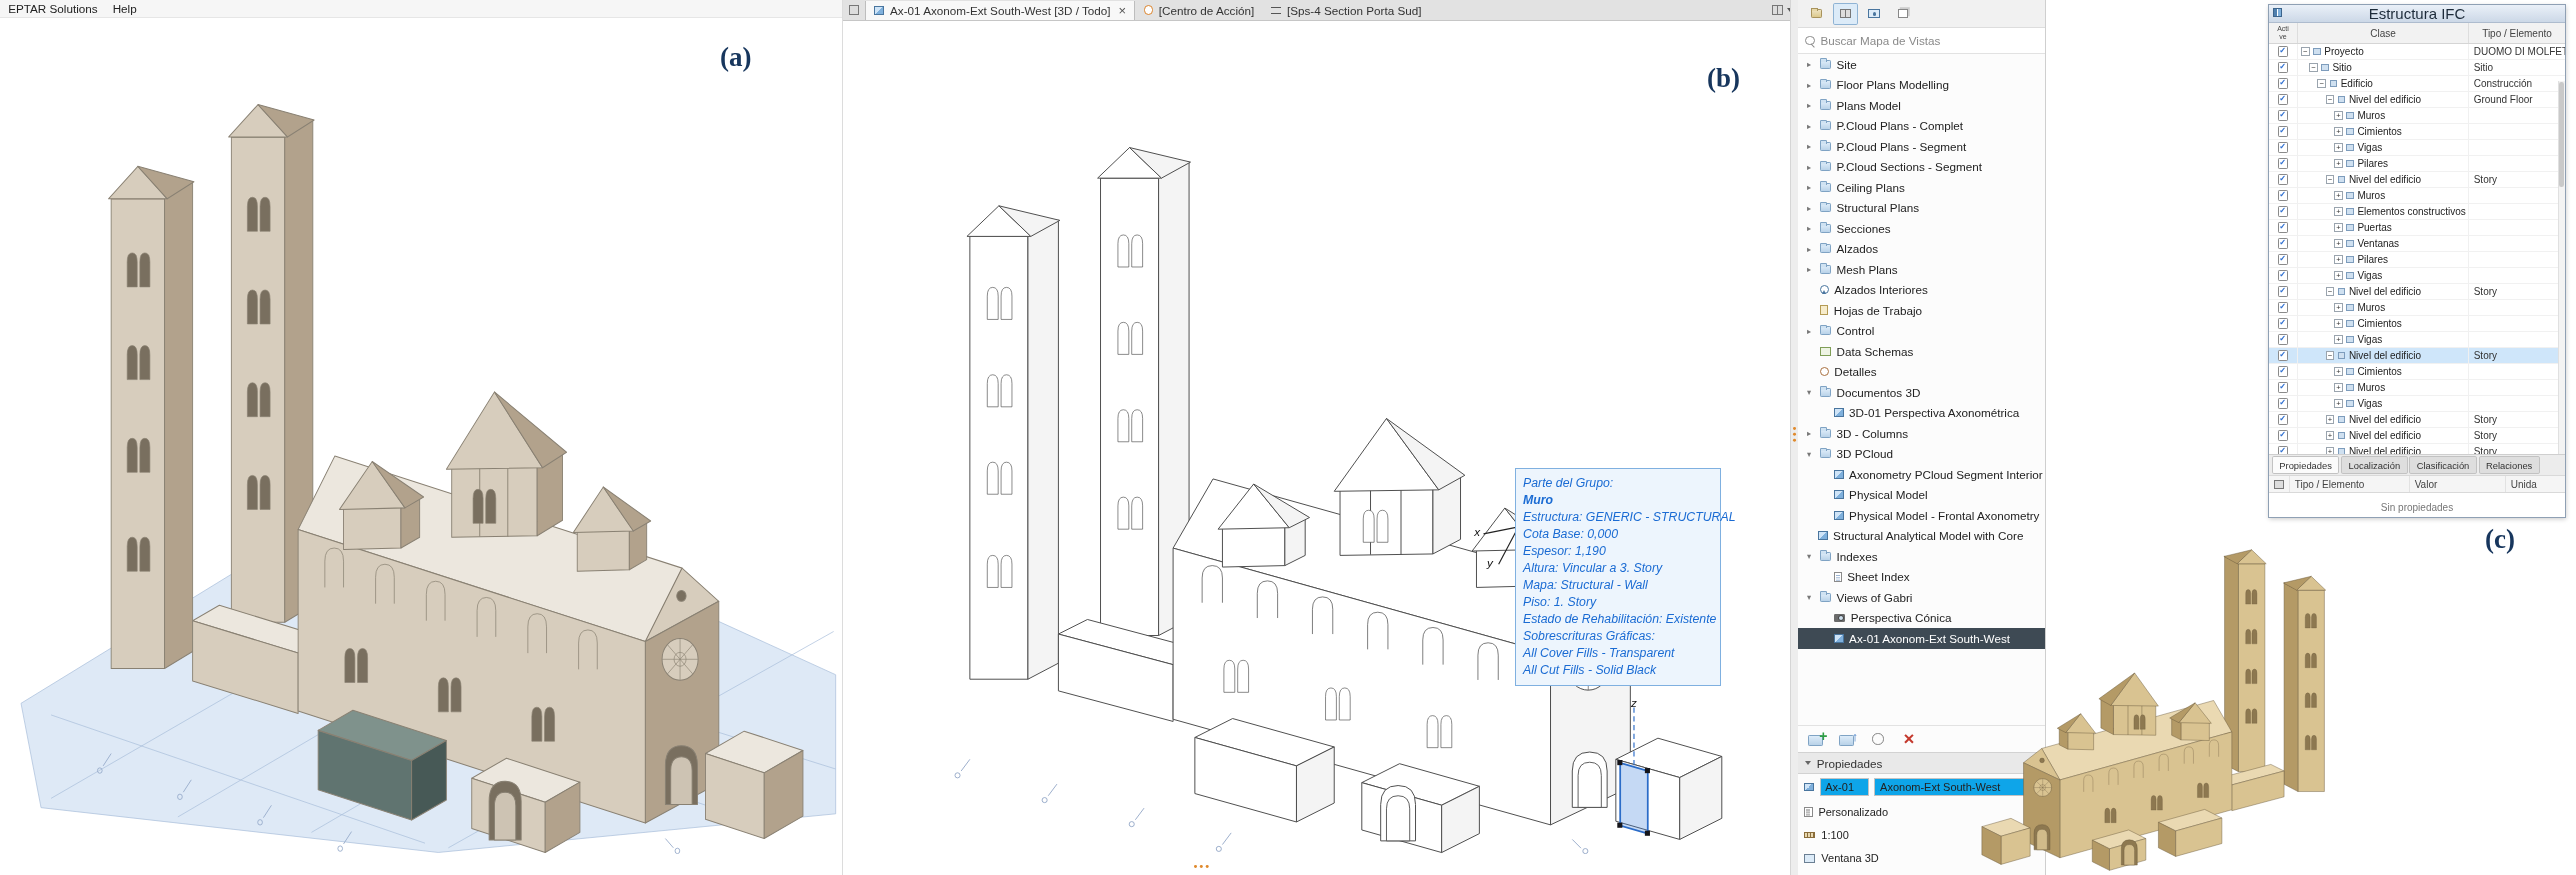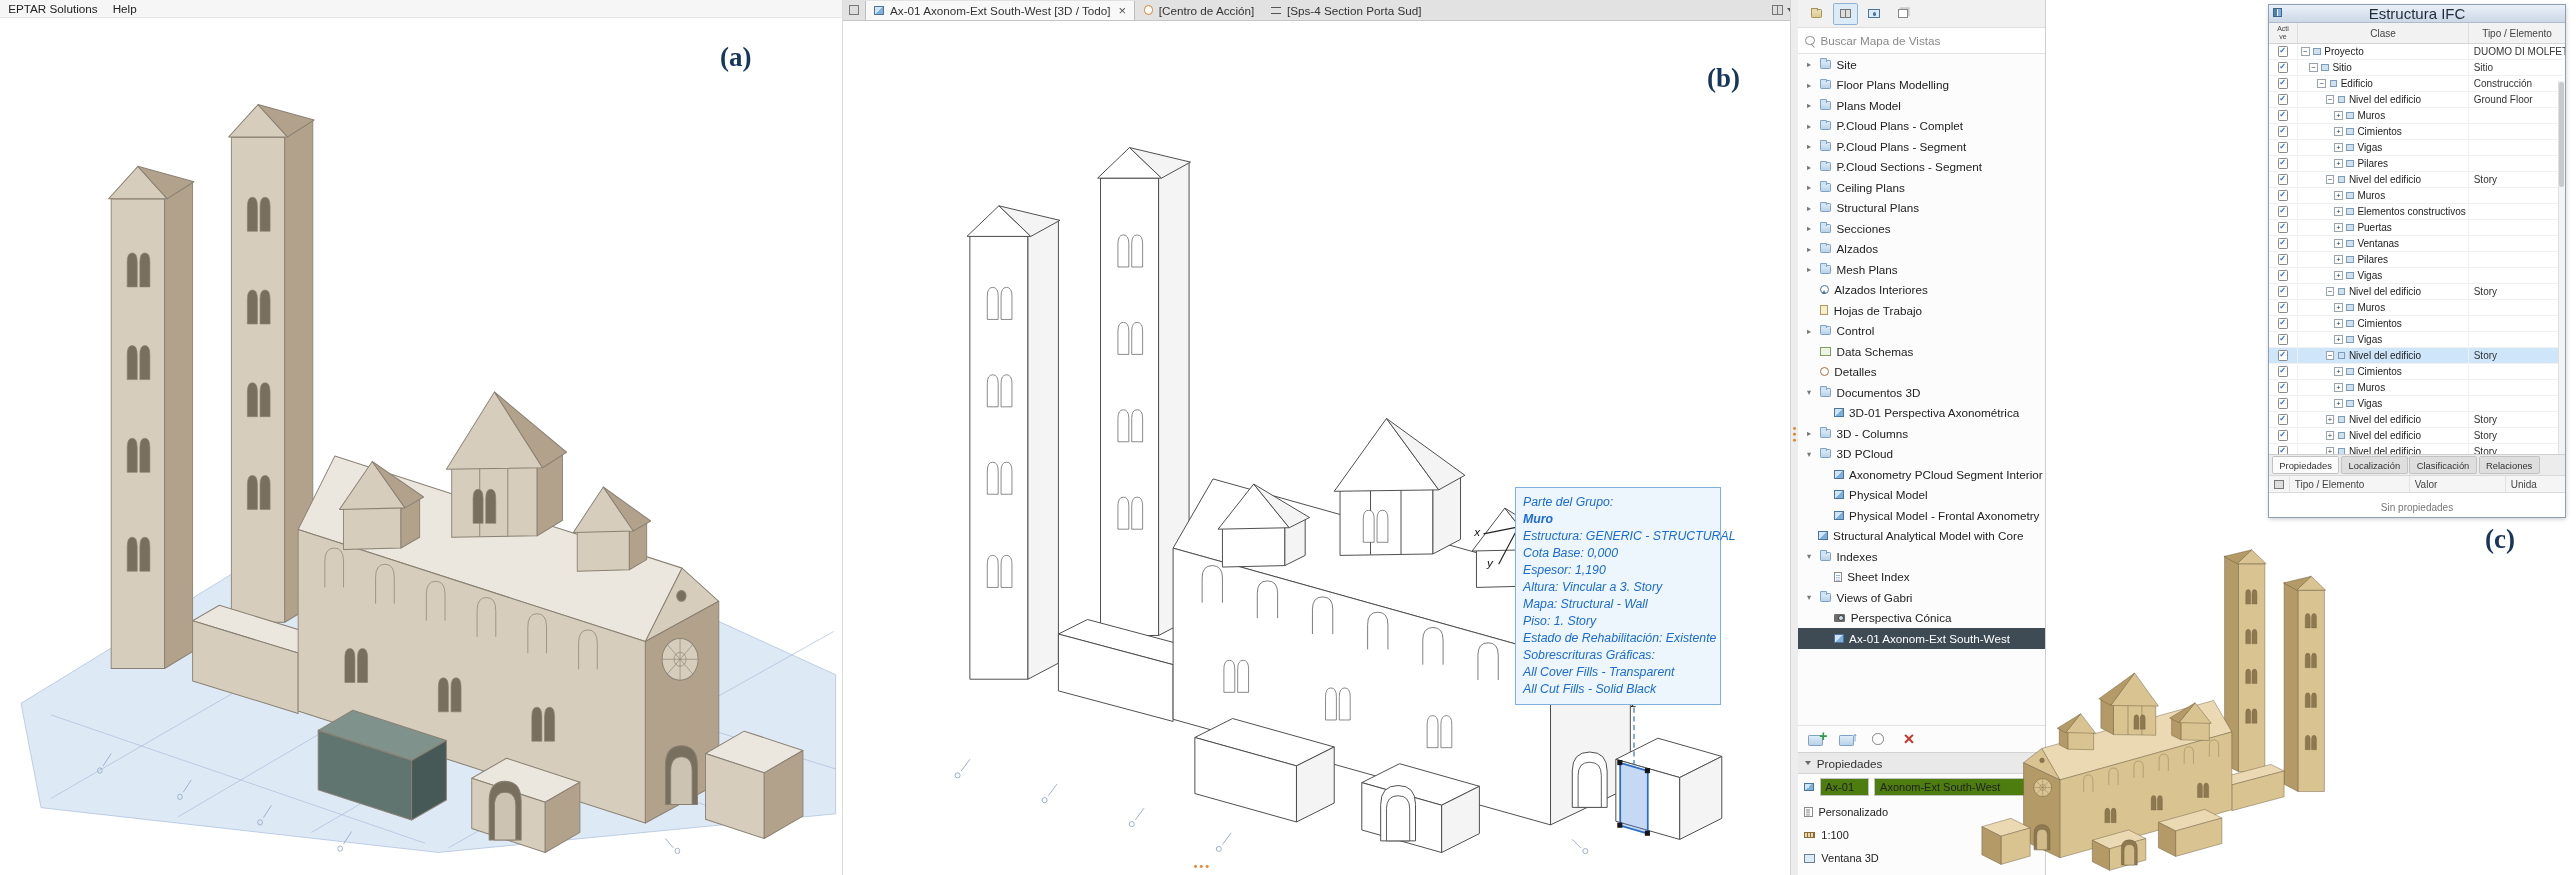--- a/index.html
+++ b/index.html
@@ -34,21 +34,21 @@
           border-bottom:0.6px solid #c6c6c6;display:flex;align-items:stretch;font-size:11.7px;box-sizing:border-box}
   #tabbar .tabstrip{display:flex;align-items:stretch;flex:1}
   .tab{display:flex;align-items:center;gap:5.8px;padding:0 8.2px;color:#333;white-space:nowrap}
   .tab.active{background:#f8f8f8;border-left:0.6px solid #bdbdbd;border-right:0.6px solid #bdbdbd;margin-top:1.2px}
   .tclose{color:#555;font-size:13px;padding-left:2.3px}
   .tclose:empty{display:none}
   .tabbar-left,.tabbar-right{display:flex;align-items:center;gap:4.7px;padding:0 5.8px}
   .caret{width:0;height:0;border:3.5px solid transparent;border-top:4.1px solid #555;margin-top:3.5px}
 
   
-  #info-tag{position:absolute;left:672px;top:487px;width:206px;box-sizing:border-box;
+  #info-tag{position:absolute;left:672px;top:468px;width:206px;box-sizing:border-box;
             background:#edf5fd;border:1.2px solid #7fb0e0;color:#1a6bd3;font-style:italic;
             font-size:12.3px;line-height:17px;padding:5.8px 7px;z-index:12}
   #info-tag .tt-el{font-weight:bold}
 
   
   .axis-xy{position:absolute;left:630px;top:514px;width:56px;height:56px;z-index:11}
   .axis-xy span{position:absolute;font-size:11.7px;font-style:italic;color:#111}
   .axis-z{position:absolute;left:788px;top:696px;font-size:11.7px;font-style:italic;color:#111;z-index:11}
 
   
@@ -76,21 +76,21 @@
   .chev{width:10.5px;color:#777;font-size:8.2px;text-align:center;flex:none}
   .nrow.selected .chev{color:#ddd}
   #nav-footer{position:absolute;left:0;top:725px;width:100%;height:27px;border-top:0.6px solid #e2e2e2;
               display:flex;align-items:center;gap:4.7px;padding-left:5.8px;box-sizing:border-box}
   #props-header{position:absolute;left:0;top:752px;width:100%;height:22px;background:#e9e9e9;border-top:0.6px solid #d2d2d2;
                 border-bottom:0.6px solid #d2d2d2;display:flex;align-items:center;gap:5.8px;padding-left:7px;
                 box-sizing:border-box;font-size:11.7px;color:#333}
   .disc{width:0;height:0;border:3.5px solid transparent;border-top:4.7px solid #666;margin-top:3.5px}
   #props-body{position:absolute;left:0;top:774px;width:100%;bottom:0;font-size:11px}
   .prow{display:flex;align-items:center;gap:5.8px;padding:0 5.8px;height:23.4px}
-  .pfield{border:0.6px solid #c3c3c3;background:#4d7c0f;height:17.5px;display:flex;align-items:center;
+  .pfield{border:0.6px solid #c3c3c3;background:#0ea5e9;height:17.5px;display:flex;align-items:center;
           padding:0 4.7px;box-sizing:border-box}
   .pfield.small{width:49px}
   .pfield.wide{flex:1}
 
   
   #ifc{position:absolute;left:2268px;top:3.5px;width:298px;height:514px;background:#fff;
        border:0.6px solid #8fa0b4;box-shadow:1.2px 1.8px 4.7px rgba(0,0,0,.22);box-sizing:border-box;
        font-size:10px;z-index:20}
   #ifc-title{height:17.5px;background:linear-gradient(#eaf0f8,#ccd8e7);border-bottom:0.6px solid #aebcce;
              display:flex;align-items:center;justify-content:center;position:relative;font-size:15px;color:#1d2b3a}

